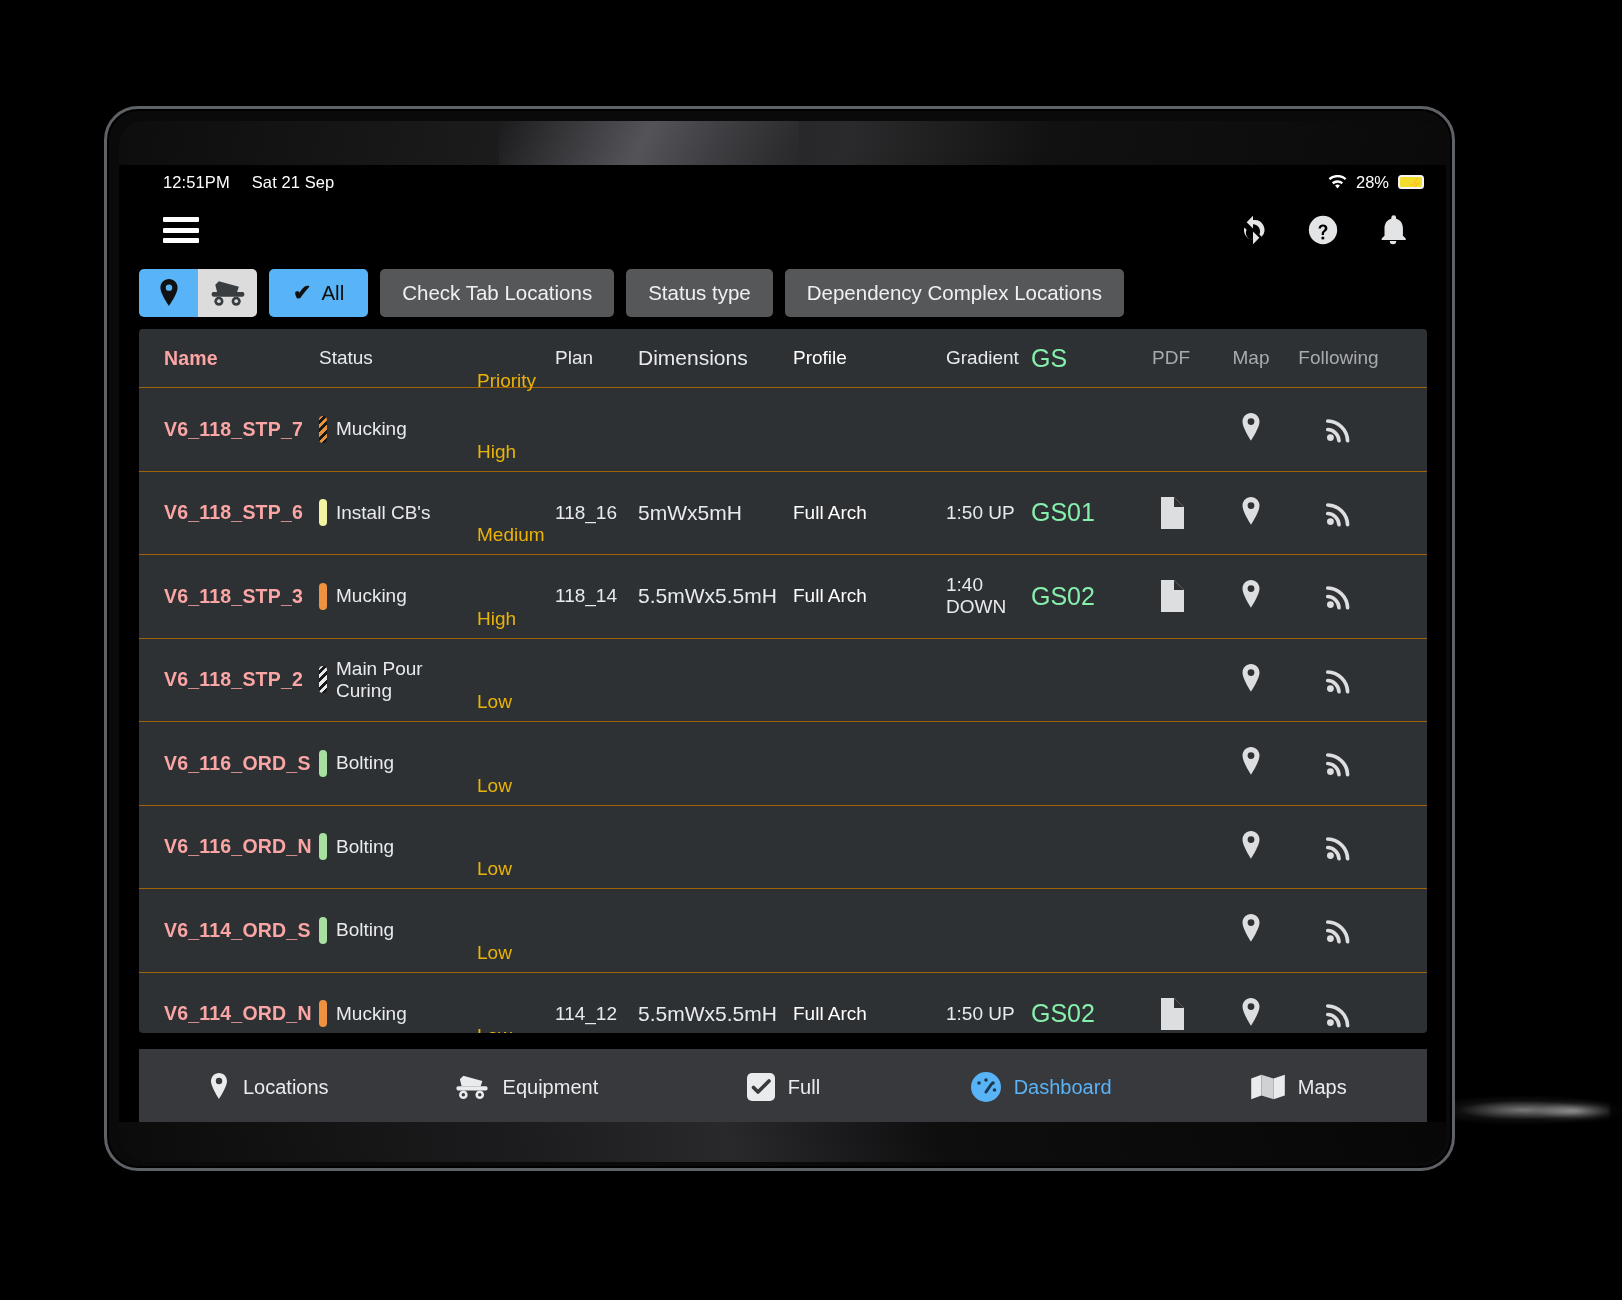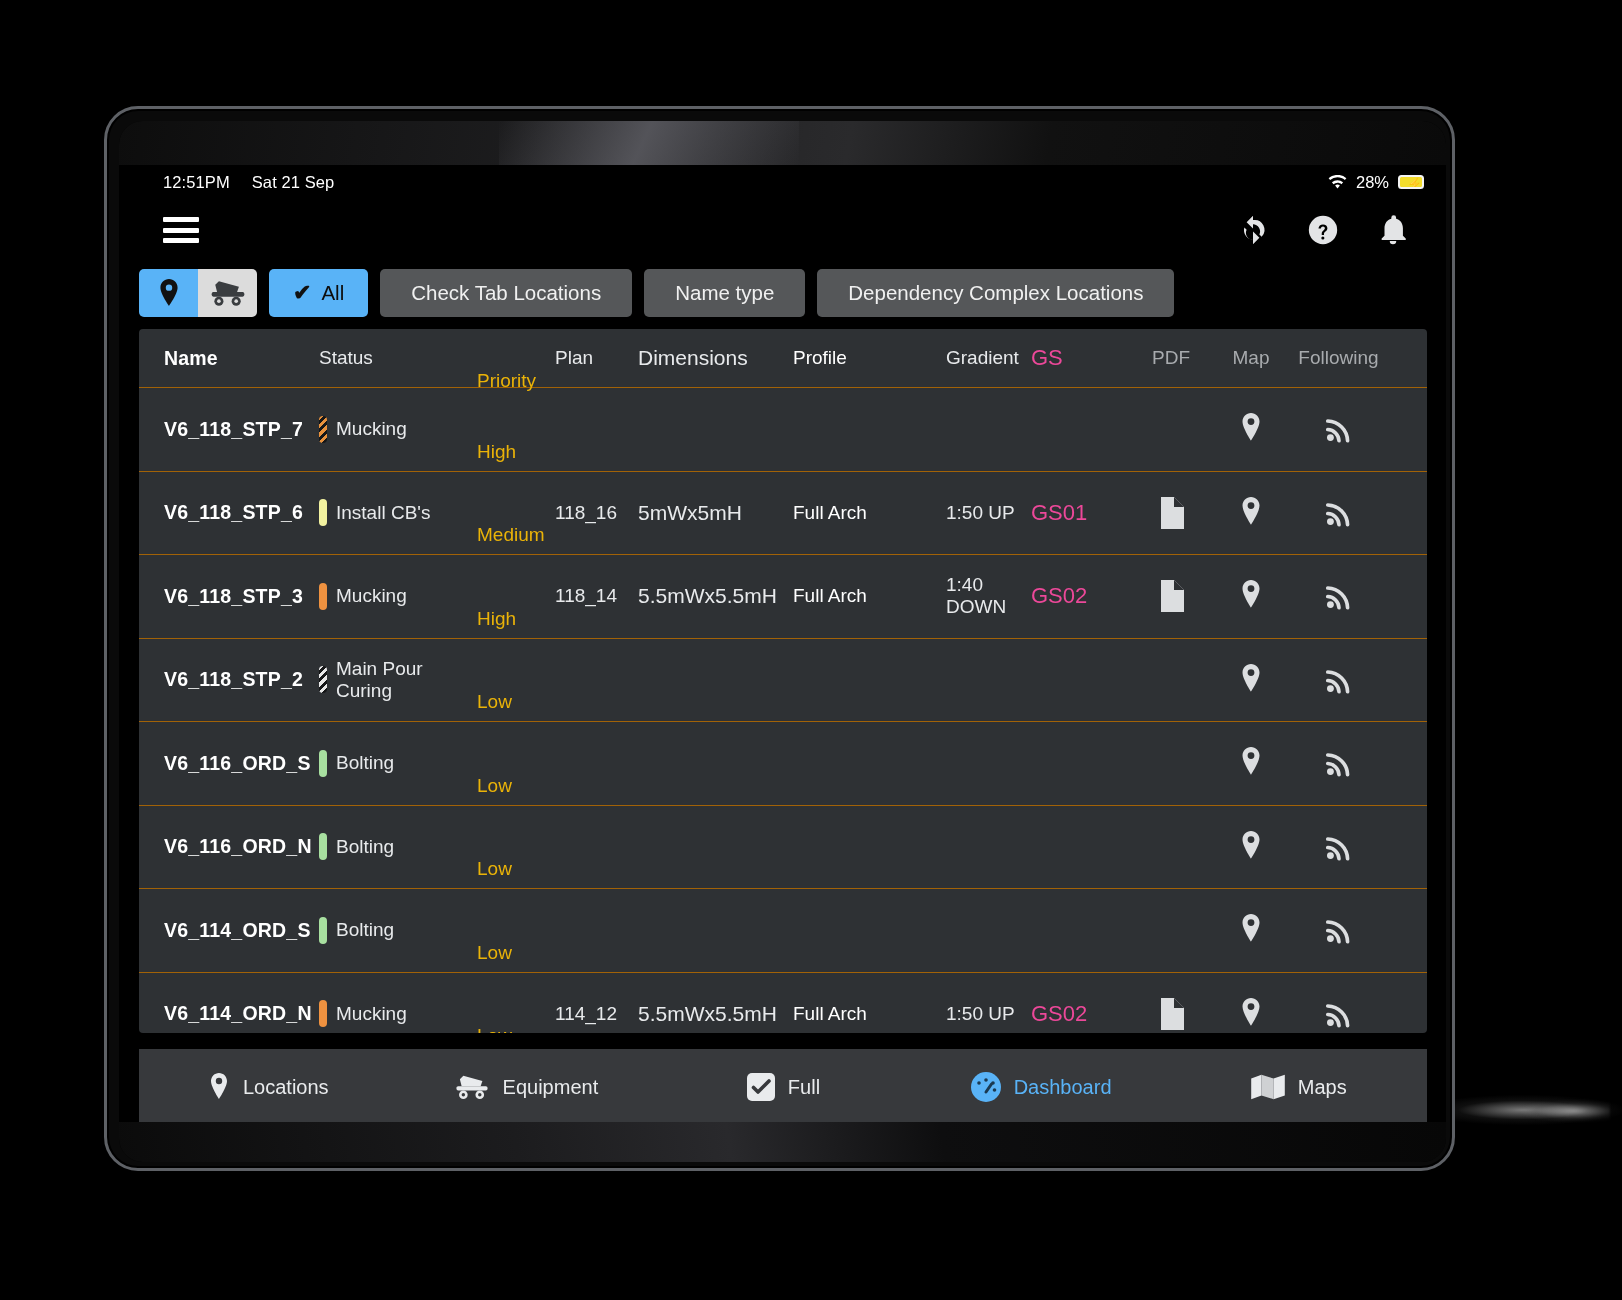--- a/index.html
+++ b/index.html
@@ -115,21 +115,21 @@
     overflow: hidden;
   }
   .seg-group { display:flex; border-radius: 5px; overflow:hidden; flex: none; height: 48px; }
   .seg {
     width: 59px; height: 48px; display:flex; align-items:center; justify-content:center; cursor:pointer;
   }
   .seg.on { background: #59b3f7; }
   .seg.off { background: #dcdcdc; }
   .chip {
     height: 48px; border-radius: 5px; background: #555759; color: #f0f0f0;
-    display:flex; align-items:center; justify-content:center; padding: 0 31px;
+    display:flex; align-items:center; justify-content:center; padding: 0 22px;
     font-size: 20.5px; white-space: nowrap; flex: none; cursor:pointer;
   }
   .chip.all {
     background: #59b3f7; color: #0d0d0d; font-weight: 500; padding: 0 24px; gap: 10px;
   }
   .check-glyph { font-size: 22px; font-weight: 700; line-height: 1; color: #111; }
 
   
   #table-card {
     position: absolute; left: 20px; top: 164px;
@@ -140,28 +140,28 @@
   }
   #thead {
     display: flex; align-items: center; height: 58px;
     color: #a8abae; font-size: 19px; padding-left: 25px;
   }
   .row {
     display: flex; align-items: center; height: 83.5px;
     border-top: 1px solid #a16207;
     padding-left: 25px;
   }
-  .c-name   { width: 155px; flex:none; color:#ffffff; font-weight: 700; font-size: 19.5px; letter-spacing:.2px; }
+  .c-name   { width: 155px; flex:none; color:#fca5a5; font-weight: 700; font-size: 19.5px; letter-spacing:.2px; }
   .c-status { width: 158px; flex:none; display:flex; align-items:center; gap: 9px; color:#e8eaec; font-size: 19px; }
   .c-prio   { width: 78px;  flex:none; color:#eab308; font-size: 19px; margin-top: 45px; }
   .c-plan   { width: 83px;  flex:none; color:#e8eaec; font-size: 19px; }
   .c-dim    { width: 155px; flex:none; color:#e8eaec; font-size: 21px; }
   .c-prof   { width: 153px; flex:none; color:#ffffff; font-size: 19px; }
   .c-grad   { width: 85px;  flex:none; color:#e8eaec; font-size: 19px; }
-  .c-gs     { width: 100px; flex:none; color:#ec4899; font-size: 22px; }
+  .c-gs     { width: 100px; flex:none; color:#86efac; font-size: 25px; }
   .c-pdf    { width: 80px;  flex:none; display:flex; justify-content:center; }
   .c-map    { width: 80px;  flex:none; display:flex; justify-content:center; }
   .c-follow { width: 95px;  flex:none; display:flex; justify-content:center; }
 
   
   #thead .c-name{width:155px} #thead .c-status{width:158px}
   #thead .c-prio{width:78px} #thead .c-plan{width:83px}
   #thead .c-dim{width:155px} #thead .c-prof{width:153px}
   #thead .c-grad{width:85px} #thead .c-gs{width:100px}
 
@@ -261,21 +261,21 @@
                 <circle cx="31" cy="24" r="2" fill="#dcdcdc"></circle>
             </svg>
           </div>
         </div>
 
         <div class="chip all">
           <span class="check-glyph">✔</span>
           <span>All</span>
         </div>
         <div class="chip">Check Tab Locations</div>
-        <div class="chip">Name type</div>
+        <div class="chip">Status type</div>
         <div class="chip">Dependency Complex Locations</div>
 
       </div>
 
       <div id="table-card">
         <div id="thead">
           <div class="c-name">Name</div>
           <div class="c-status">Status</div>
           <div class="c-prio">Priority</div>
           <div class="c-plan">Plan</div>

